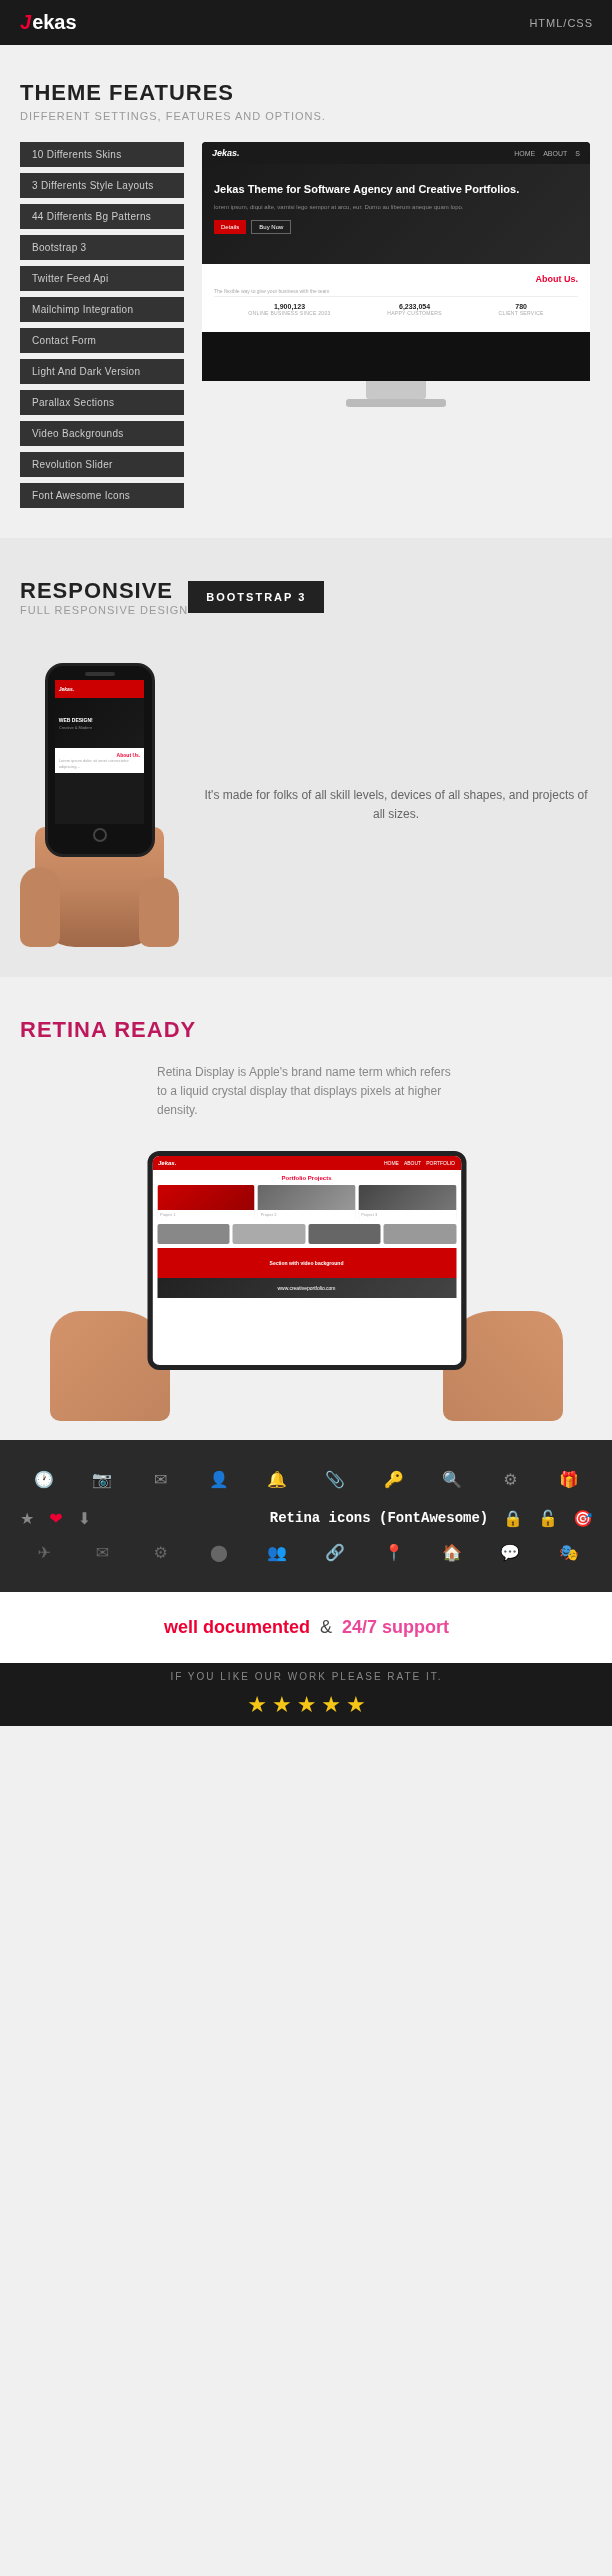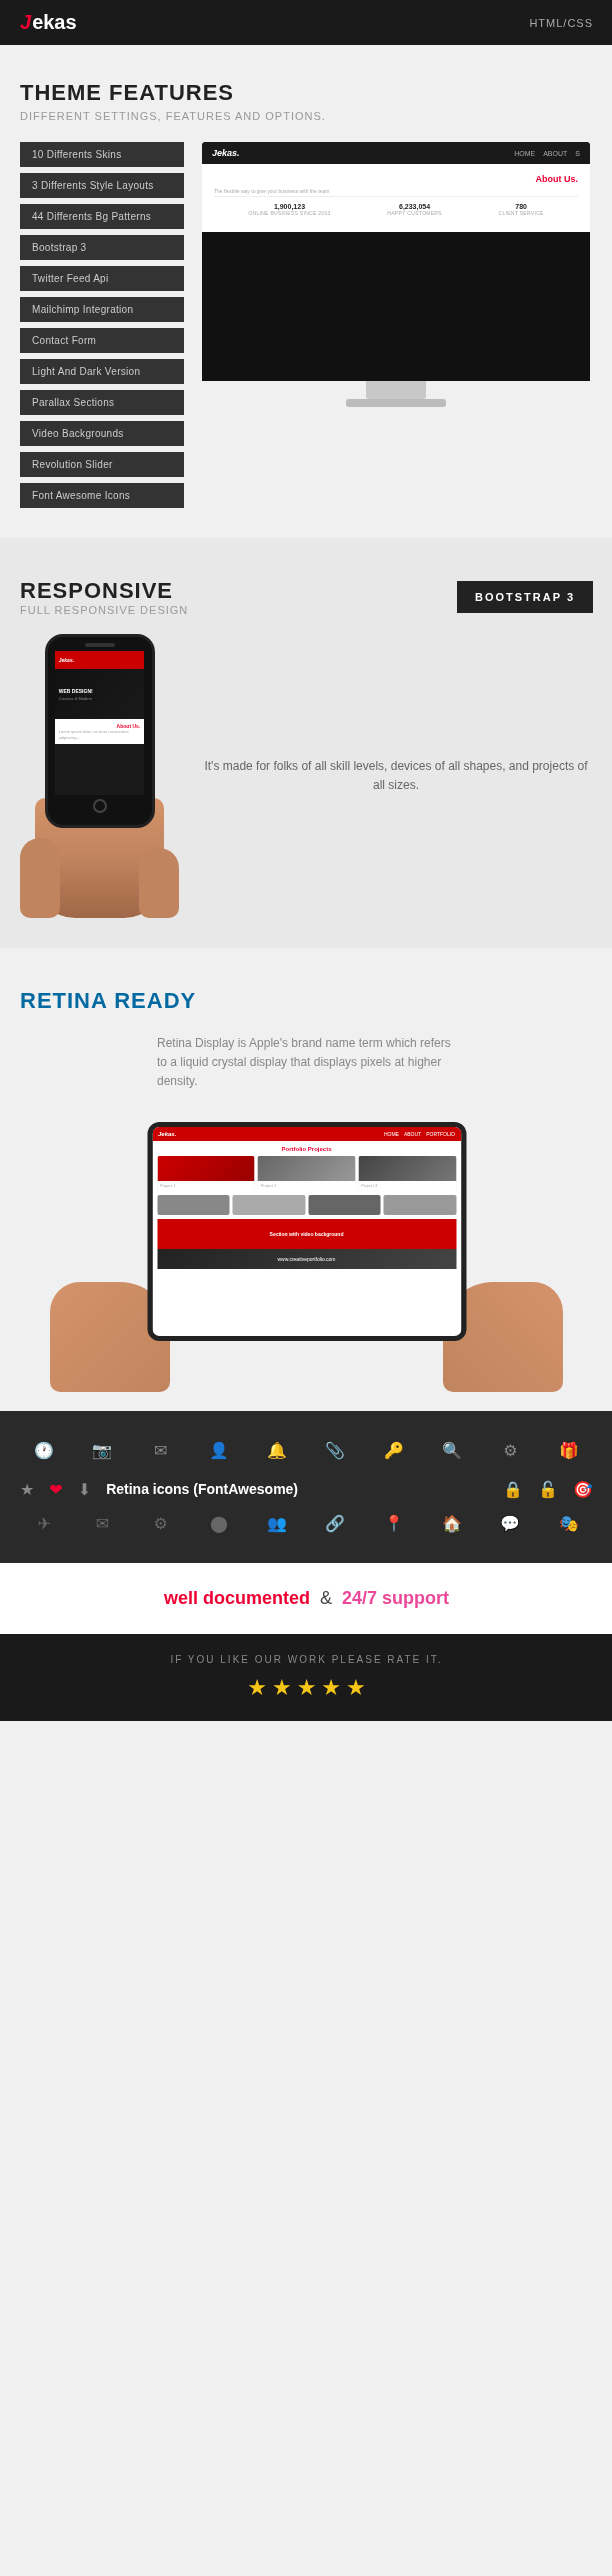--- a/index.html
+++ b/index.html
@@ -199,23 +199,23 @@
       border-radius: 3px;
     }
 
     
     .section-responsive {
       background: #e8e8e8;
       padding: 40px 20px 30px 20px;
     }
     .responsive-header {
       display: flex;
-      justify-content: space-between;
-      align-items: center;
-      margin-bottom: 18px;
+      justify-content: flex-start;
+      align-items: center;
+      margin-bottom: 47px;
     }
     .responsive-header-left h2 {
       font-size: 22px;
       font-weight: 800;
       color: #222;
       letter-spacing: 1px;
       text-transform: uppercase;
     }
     .responsive-header-left .subtitle {
       font-size: 11px;
@@ -326,21 +326,21 @@
     }
 
     
     .section-retina {
       background: #f0f0f0;
       padding: 40px 20px 0 20px;
     }
     .section-retina h2 {
       font-size: 22px;
       font-weight: 800;
-      color: #0369a1;
+      color: #be185d;
       letter-spacing: 1px;
       text-transform: uppercase;
       margin-bottom: 20px;
     }
     .retina-content {
       display: flex;
       flex-direction: column;
       align-items: center;
     }
     .retina-text {
@@ -474,22 +474,23 @@
       margin-bottom: 20px;
     }
     .icon-item {
       display: flex;
       align-items: center;
       justify-content: center;
       color: #888;
       font-size: 16px;
     }
     .retina-label {
-      text-align: left;
+      text-align: right;
       flex: 1;
+      font-family: Liberation Mono, monospace;
     }
     .retina-label-title {
       color: #fff;
       font-size: 14px;
       font-weight: bold;
     }
     .icons-bottom-row {
       display: grid;
       grid-template-columns: repeat(10, 1fr);
       gap: 10px;
@@ -518,21 +519,21 @@
       margin: 0 5px;
     }
     .documented-support {
       color: #ec4899;
       font-weight: bold;
     }
 
     
     .section-rate {
       background: #1a1a1a;
-      padding: 20px;
+      padding: 8px;
       text-align: center;
     }
     .rate-text {
       color: #888;
       font-size: 10px;
       letter-spacing: 2px;
       text-transform: uppercase;
       margin-bottom: 10px;
     }
     .stars {
@@ -657,20 +658,28 @@
 
     <div class="monitor-img">
       <div class="monitor-container">
         <div class="monitor-screen">
           <div class="monitor-nav">
             <span class="monitor-logo-text">Jekas.</span>
             <div class="monitor-nav-links">
               <span class="monitor-nav-link">HOME</span>
               <span class="monitor-nav-link">ABOUT</span>
               <span class="monitor-nav-link">S</span>
+            </div>
+          </div>
+          <div class="monitor-hero">
+            <h3>Jekas Theme for Software Agency and Creative Portfolios.</h3>
+            <p>lorem ipsum, diqui alte, varnisi lego sempor at arcu, eur. Durno au liberum aneque quam lopo.</p>
+            <div class="hero-btns">
+              <button class="hero-btn-red">Details</button>
+              <button class="hero-btn-outline">Buy Now</button>
             </div>
           </div>
           <div class="monitor-about">
             <div class="monitor-about-title">About Us.</div>
             <div class="monitor-about-text">The flexible way to give your business with the team</div>
             <div class="monitor-stats">
               <div class="monitor-stat">
                 <div class="monitor-stat-num">1,900,123</div>
                 <div class="monitor-stat-label">ONLINE BUSINESS SINCE 2003</div>
               </div>

